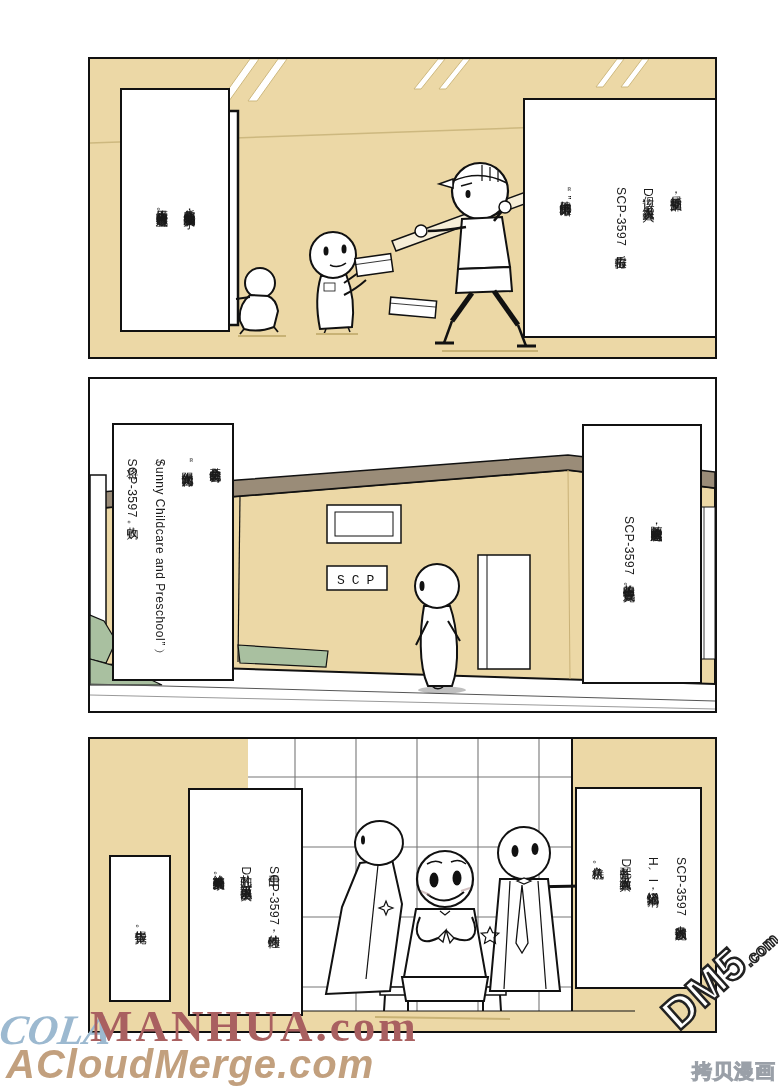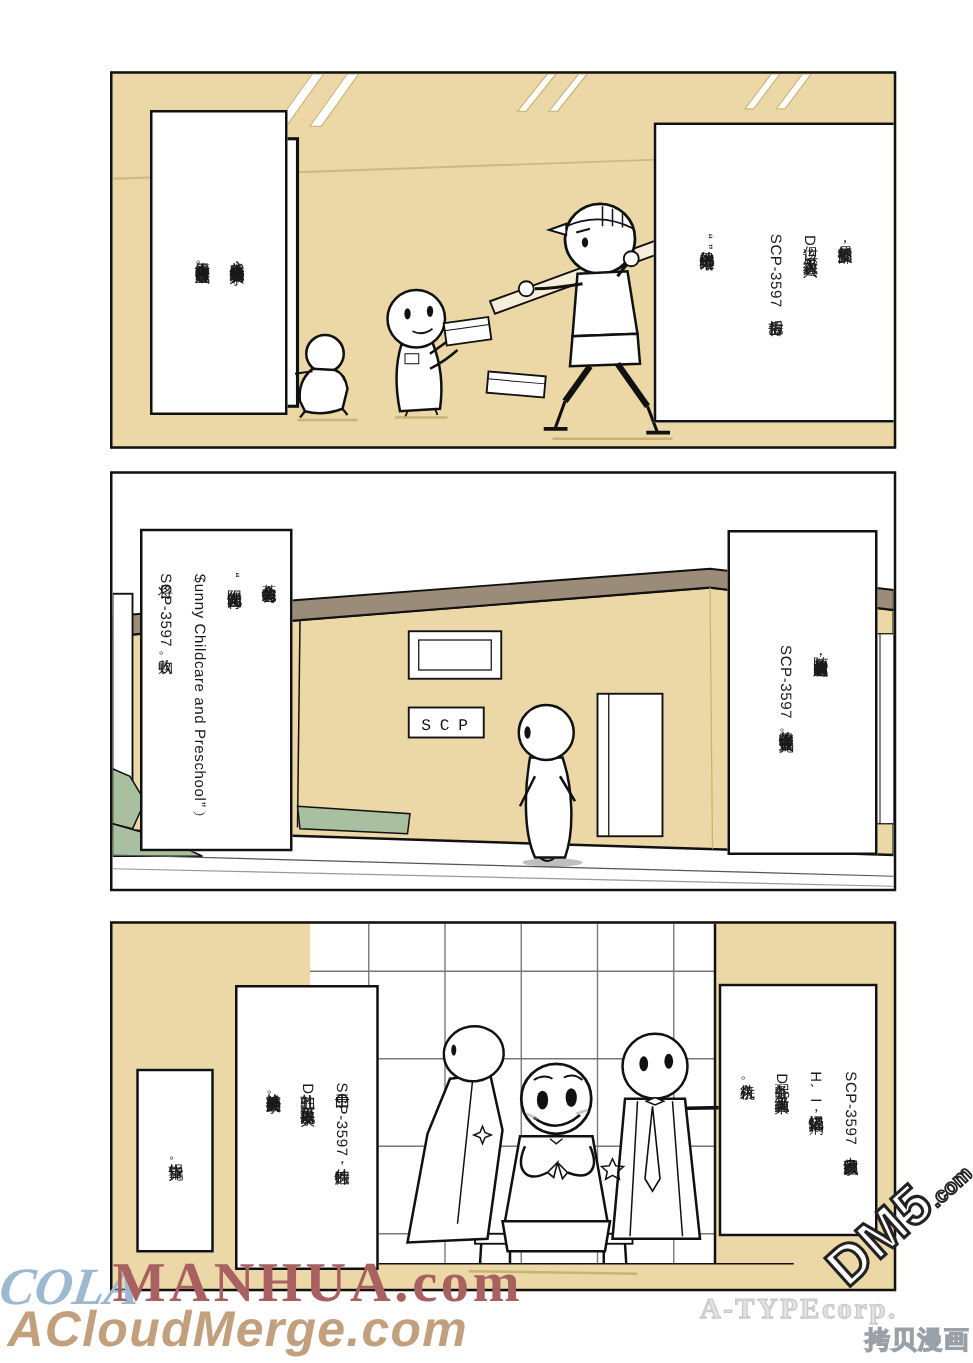--- a/index.html
+++ b/index.html
@@ -251,19 +251,18 @@
       <div class="vtext">SCP-3597内部人员被施以
 H、I级记忆消除剂，
 并配备D级人员在其中
 永久待机。</div>
     </div>
   </div>
 
   <div class="wm" id="wm-cola">COLA</div>
   <div class="wm" id="wm-manhua">MANHUA.com</div>
   <div class="wm" id="wm-acm">ACloudMerge.com</div>
-  <div class="wm" id="wm-atype">A-TYPEcorp.</div>
   <div class="wm" id="wm-dm5">
     <span class="big">DM5</span><span class="small">.com</span>
   </div>
   <div class="wm" id="wm-kaobei">拷贝漫画</div>
 
 </div>
 
 </body></html>

